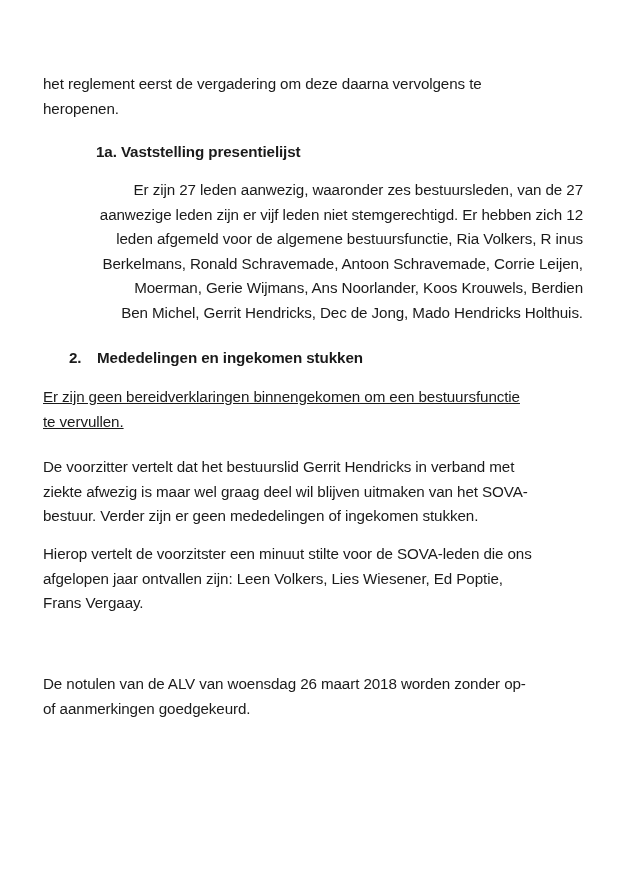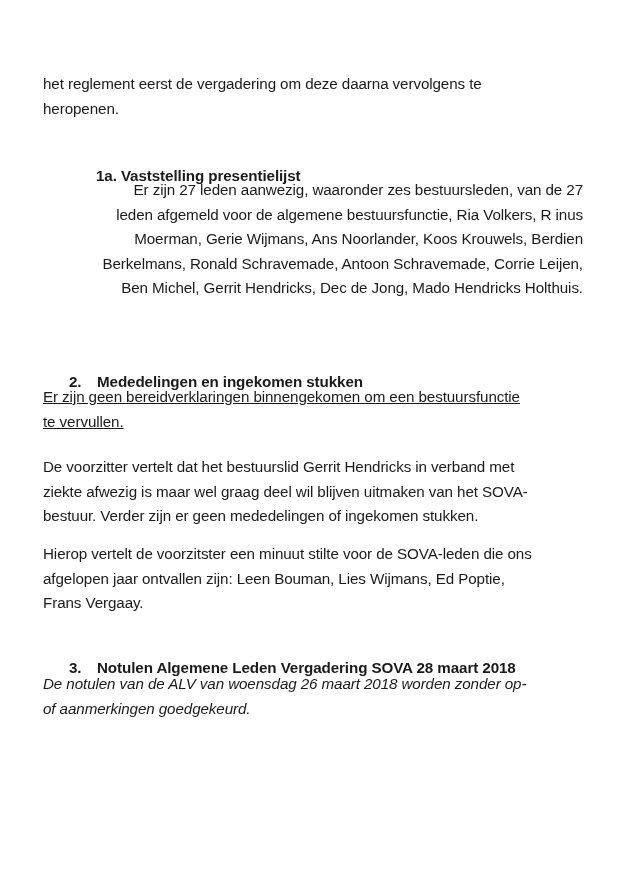--- a/index.html
+++ b/index.html
@@ -4,66 +4,64 @@
   <style>
     html, body { margin: 0; padding: 0; background: #ffffff; }
     body {
       width: 629px; height: 892px; overflow: hidden; position: relative;
       font-family: "Liberation Sans", "DejaVu Sans", sans-serif;
       color: #1a1a1a;
     }
     .page { position: absolute; left: 0; top: 0; width: 629px; height: 892px; background: #fff; }
     .block { position: absolute; left: 43px; width: 540px; font-size: 15.2px; line-height: 24.6px; letter-spacing: -0.1px; }
     .line { display: block; white-space: nowrap; }
-    .h { position: absolute; font-weight: bold; font-size: 15.2px; line-height: 20px; white-space: nowrap; letter-spacing: -0.1px; margin-top: 24px; }
+    .h { position: absolute; font-weight: bold; font-size: 15.2px; line-height: 20px; white-space: nowrap; letter-spacing: -0.1px; }
     .num { display: inline-block; }
   </style>
 </head>
 <body>
 
 <div class="page">
 
   <div class="block" style="top:72px;">
     <span class="line">het reglement eerst de vergadering om deze daarna vervolgens te</span>
     <span class="line">heropenen.</span>
   </div>
 
   <div class="h" style="left:96px; top:142px;">1a. Vaststelling presentielijst</div>
 
   <div class="block" style="top:178px;text-align:right;">
     <span class="line">Er zijn 27 leden aanwezig, waaronder zes bestuursleden, van de 27</span>
+    <span class="line">aanwezige leden zijn er vijf leden niet stemgerechtigd. Er hebben zich 12</span>
     <span class="line">leden afgemeld voor de algemene bestuursfunctie, Ria Volkers, R inus</span>
+    <span class="line">Berkelmans, Ronald Schravemade, Antoon Schravemade, Corrie Leijen,</span>
     <span class="line">Moerman, Gerie Wijmans, Ans Noorlander, Koos Krouwels, Berdien</span>
-    <span class="line">Berkelmans, Ronald Schravemade, Antoon Schravemade, Corrie Leijen,</span>
     <span class="line">Ben Michel, Gerrit Hendricks, Dec de Jong, Mado Hendricks Holthuis.</span>
   </div>
 
   <div class="h" style="left:69px; top:348px;">
     <span class="num" style="width:28px;">2.</span><span>Mededelingen en ingekomen stukken</span>
   </div>
 
   <div class="block" style="top:385px;text-decoration:underline;">
     <span class="line">Er zijn geen bereidverklaringen binnengekomen om een bestuursfunctie</span>
     <span class="line">te vervullen.</span>
   </div>
 
   <div class="block" style="top:455px;">
     <span class="line">De voorzitter vertelt dat het bestuurslid Gerrit Hendricks in verband met</span>
     <span class="line">ziekte afwezig is maar wel graag deel wil blijven uitmaken van het SOVA-</span>
     <span class="line">bestuur. Verder zijn er geen mededelingen of ingekomen stukken.</span>
   </div>
 
   <div class="block" style="top:542px;">
     <span class="line">Hierop vertelt de voorzitster een minuut stilte voor de SOVA-leden die ons</span>
-    <span class="line">afgelopen jaar ontvallen zijn: Leen Bouman, Lies Wijmans, Ed Poptie,</span>
+    <span class="line">afgelopen jaar ontvallen zijn: Leen Volkers, Lies Wiesener, Ed Poptie,</span>
     <span class="line">Frans Vergaay.</span>
   </div>
 
-  <div class="h" style="left:69px; top:634px;">
-    <span class="num" style="width:28px;">3.</span><span>Notulen Algemene Leden Vergadering SOVA 28 maart 2018</span>
-  </div>
 
-  <div class="block" style="top:672px;font-style:italic;">
+  <div class="block" style="top:672px;">
     <span class="line">De notulen van de ALV van woensdag 26 maart 2018 worden zonder op-</span>
     <span class="line">of aanmerkingen goedgekeurd.</span>
   </div>
 
 </div>
 
 </body></html>

